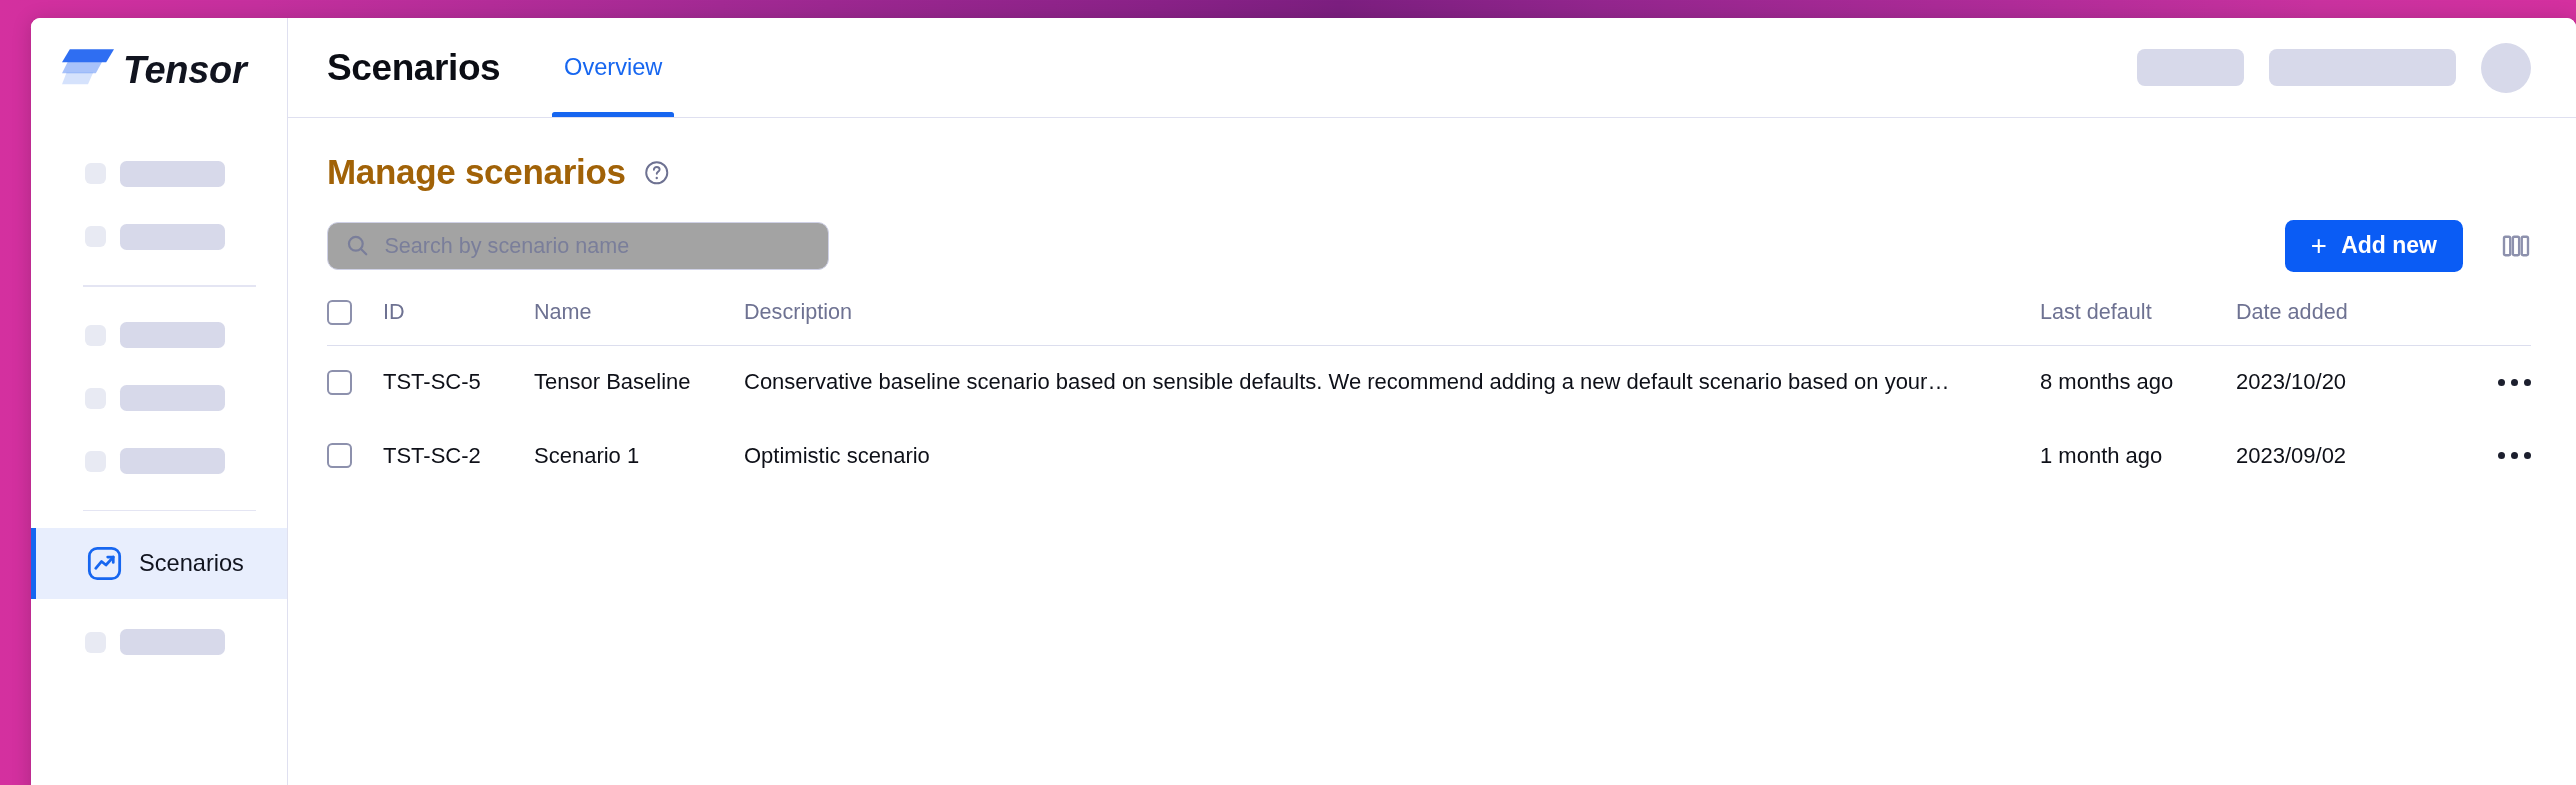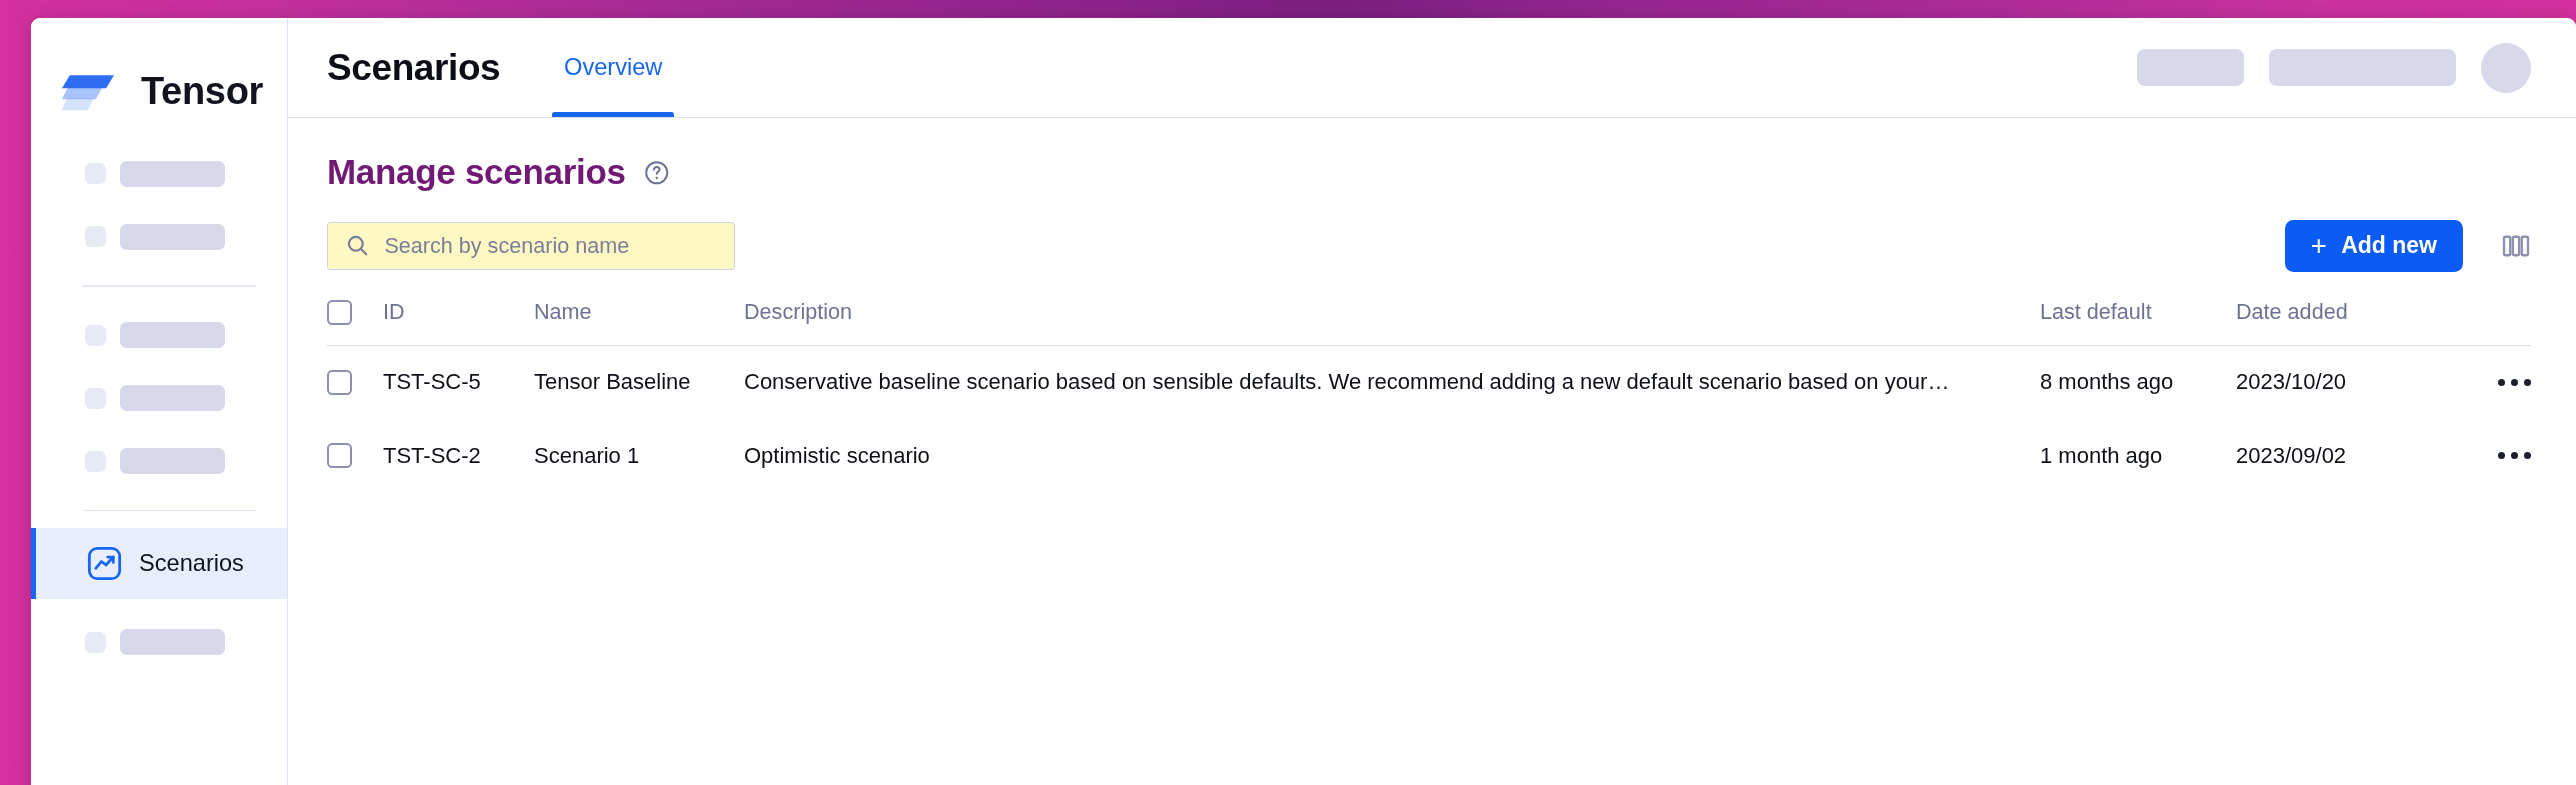--- a/index.html
+++ b/index.html
@@ -47,24 +47,25 @@
     background: #ffffff;
     border-right: 1.3px solid #dfe0f0;
     display: flex;
     flex-direction: column;
     padding-top: 31px;
     position: relative;
   }
 
   .brand {
     display: flex;
-    align-items: flex-end;
-    gap: 27px;
+    align-items: flex-start;
+    gap: 9px;
     padding-left: 31px;
     height: 64px;
+    font-style: italic;
   }
   .brand-logo { width: 52px; height: 38px; display:block; }
   .brand-name {
     font-size: 38px;
     font-weight: 700;
     color: #11141f;
     letter-spacing: -0.3px;
   }
 
   .nav-group { padding: 29px 0 0 0; }
@@ -191,40 +192,40 @@
 
   .page-head {
     display: flex;
     align-items: center;
     gap: 17px;
     margin-bottom: 27.5px;
   }
   .page-title {
     font-size: 35px;
     font-weight: 700;
-    color: #701a75;
+    color: #a16207;
     letter-spacing: -0.3px;
   }
   .help-icon { width: 27.5px; height: 27.5px; display: block; cursor: pointer; }
 
   .toolbar {
     display: flex;
     align-items: center;
     margin-bottom: 27.5px;
   }
   .search-wrap {
     display: flex;
     align-items: center;
     gap: 14.4px;
-    width: 408px;
+    width: 502px;
     height: 48px;
     border: 1.3px solid #cfd1e6;
-    border-radius: 3px;
+    border-radius: 11px;
     padding: 0 17px;
-    background: #fef9c3;
+    background: #a3a3a3;
   }
   .search-icon { width: 25px; height: 25px; flex: 0 0 25px; }
   .search-input {
     border: 0;
     outline: 0;
     flex: 1;
     font-family: "Liberation Sans", sans-serif;
     font-size: 21.6px;
     color: #2a2d3d;
     background: transparent;

